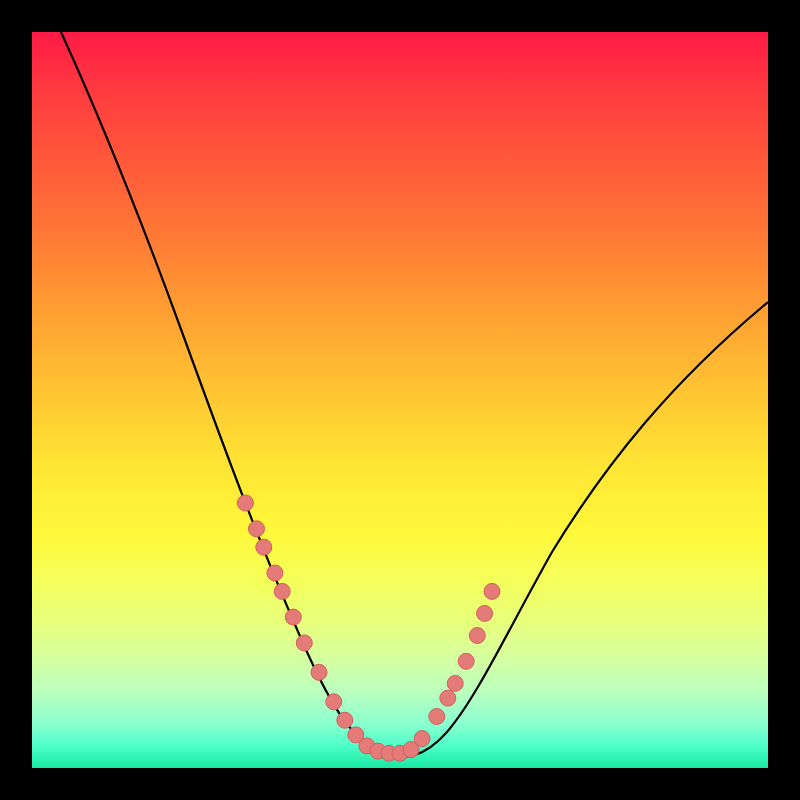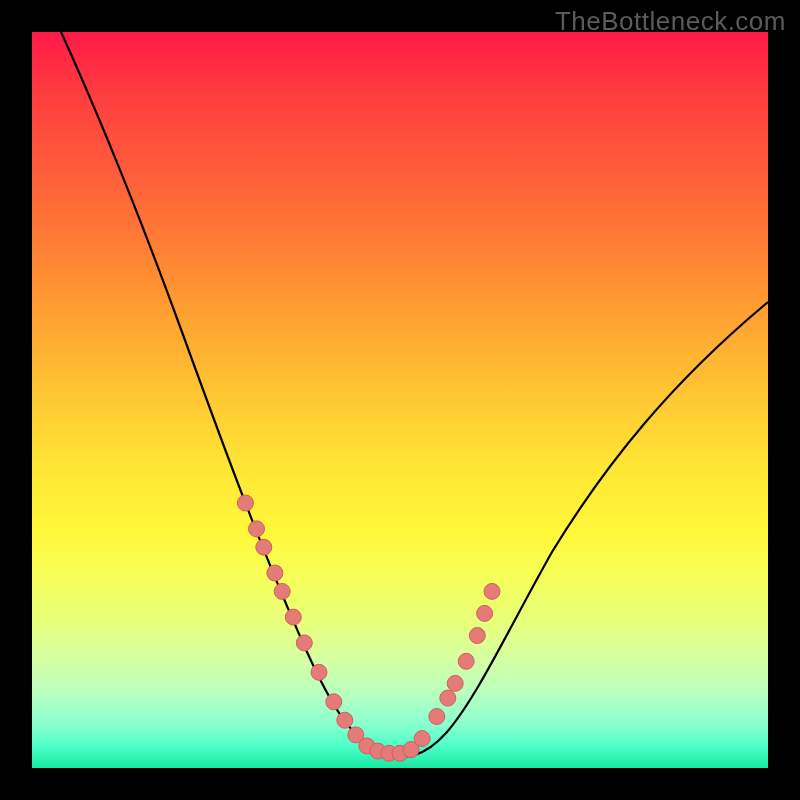--- a/index.html
+++ b/index.html
@@ -108,14 +108,13 @@
           <circle cx="415.8" cy="666.1" r="8" class="dot"></circle>
           <circle cx="423.2" cy="651.4" r="8" class="dot"></circle>
           <circle cx="434.2" cy="629.3" r="8" class="dot"></circle>
           <circle cx="445.3" cy="603.5" r="8" class="dot"></circle>
           <circle cx="452.6" cy="581.4" r="8" class="dot"></circle>
           <circle cx="460.0" cy="559.4" r="8" class="dot"></circle>
         </g>
     </svg>
   </div>
 
-  <div class="watermark">TheBottleneck.com</div>
 </div>
 
 </body></html>

